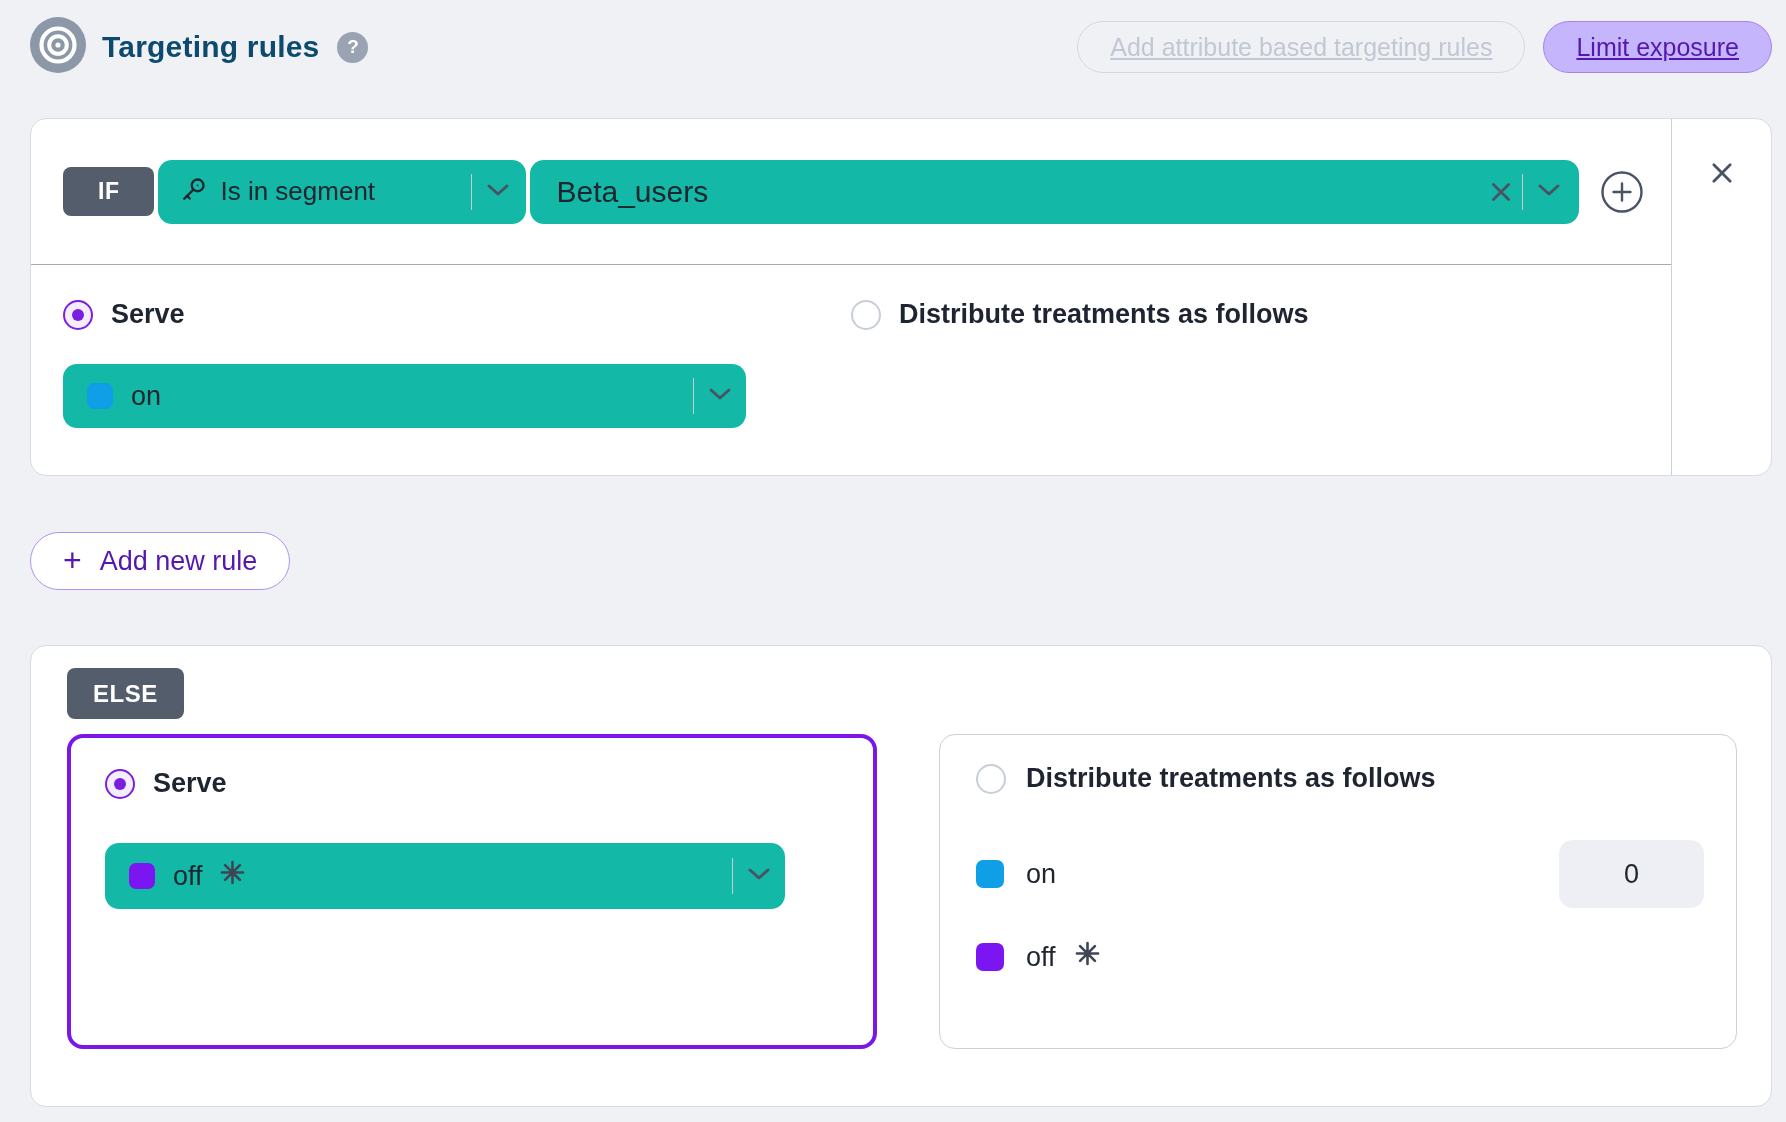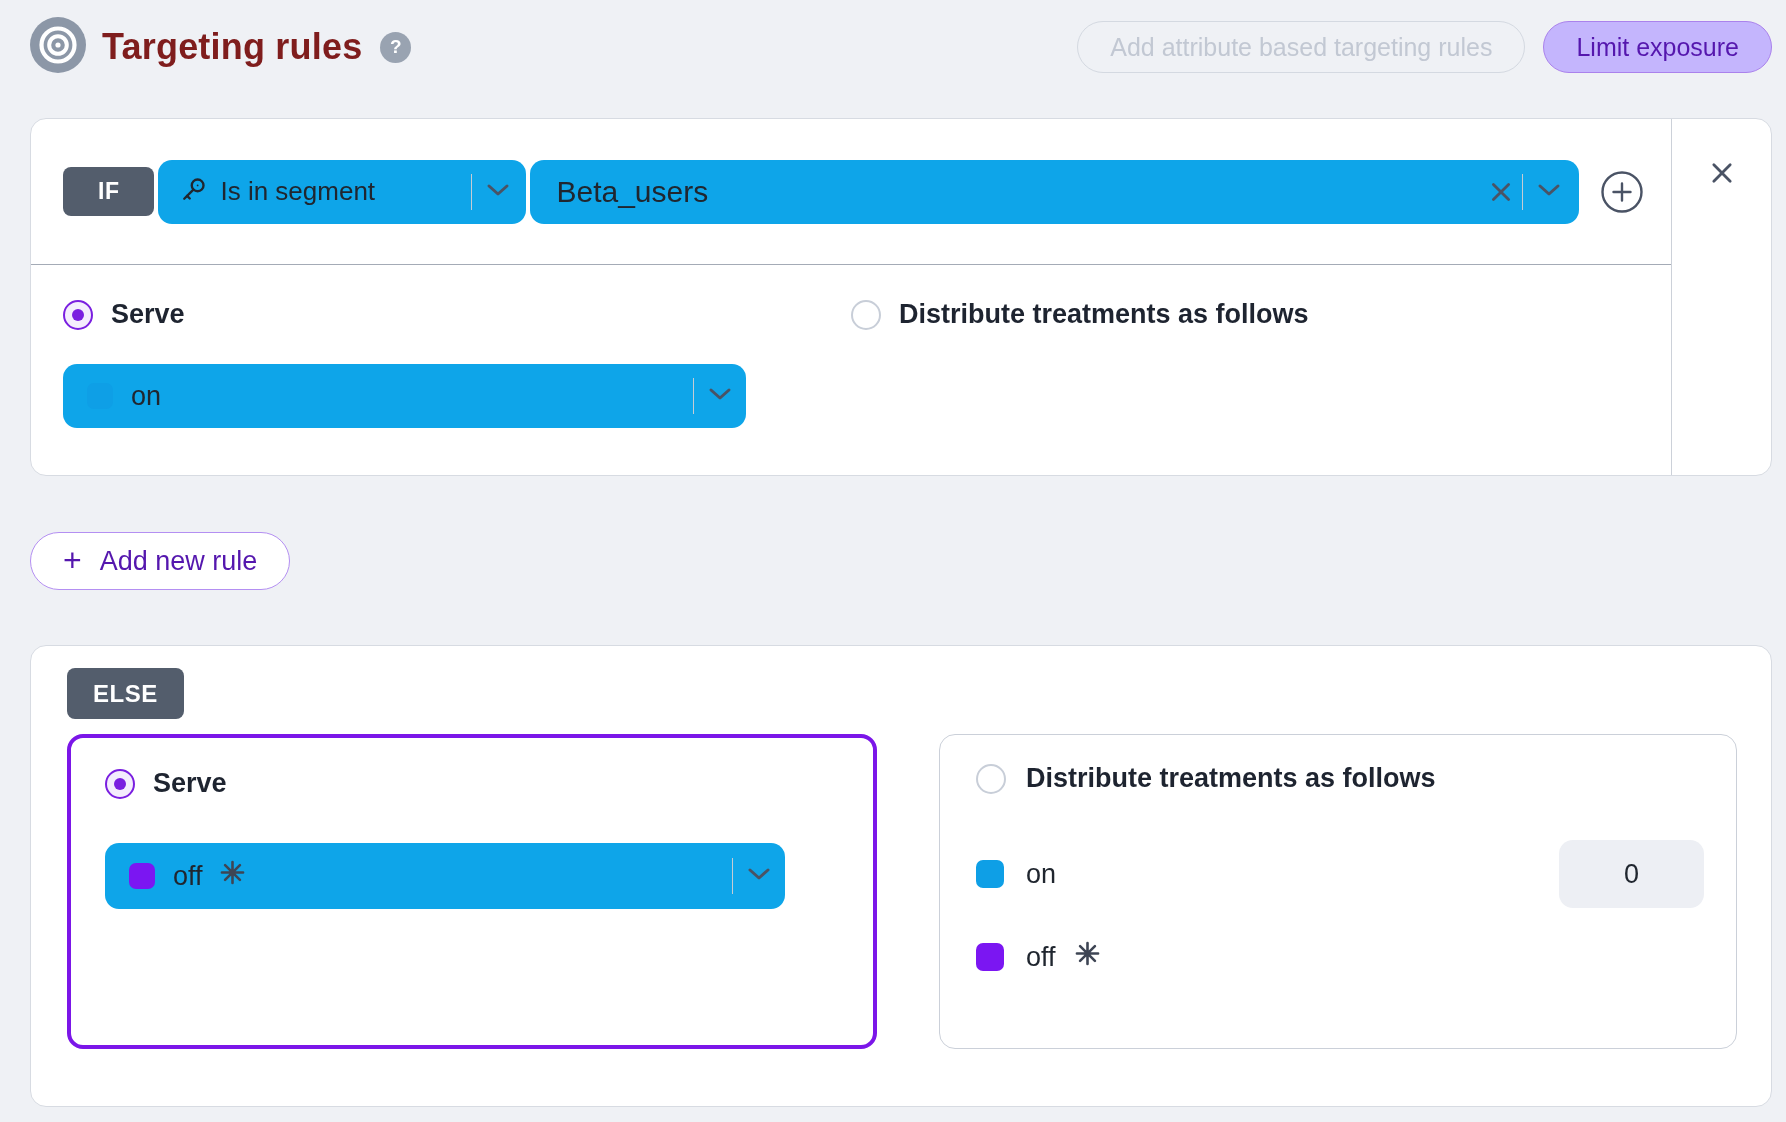--- a/index.html
+++ b/index.html
@@ -9,51 +9,52 @@
     background:#EFF1F5;
     font-family:"Liberation Sans", sans-serif;
     color:#20262F;
     overflow:hidden;
   }
   .page { margin:0 14px 0 30px; width:1742px; padding-top:18px; }
 
   
   .header { display:flex; justify-content:space-between; align-items:center; height:58px; }
   .header-left { display:flex; align-items:center; gap:16px; }
-  .page-title { font-size:36px; font-weight:700; color:#7f1d1d; letter-spacing:.2px; }
+  .page-title { font-size:30px; font-weight:700; color:#0c4a6e; letter-spacing:.2px; }
   .help-circle {
     width:31px; height:31px; border-radius:50%; background:#99A3B1;
     color:#fff; font-weight:700; font-size:19px;
     display:flex; align-items:center; justify-content:center; margin-left:2px;
   }
   .header-right { display:flex; align-items:center; gap:18px; }
   .pill-btn {
     height:52px; border-radius:27px; padding:0 32px;
     font-size:25px; display:inline-flex; align-items:center; justify-content:center;
     background:transparent; border:1.7px solid transparent; cursor:pointer;
     font-family:"Liberation Sans", sans-serif;
+    text-decoration:underline;
   }
   .btn-disabled { border-color:#D4D9E1; color:#C2C8D3; }
   .btn-purple { background:#c4b5fd; border-color:#AA82EC; color:#5517AE; }
 
   
   .card { background:#fff; border:1.5px solid #D7DBE2; border-radius:16px; }
   .card-if { margin-top:42px; display:flex; min-height:358px; }
   .card-if-main { flex:1; min-width:0; display:flex; flex-direction:column; }
   .card-if-side { width:100px; border-left:1.5px solid #CCD1D9; display:flex; justify-content:center; padding-top:40px; }
 
   .if-row { display:flex; align-items:center; gap:4px; height:145px; padding:0 26px 0 32px; }
   .badge {
     background:#535D6C; color:#fff; font-weight:700; font-size:23px;
     border-radius:8px; padding:13px 35px; letter-spacing:.5px; line-height:1;
   }
   .badge-else { padding:12px 26px; font-size:24px; }
 
   .select {
-    background:#0ea5e9; border-radius:14px; height:64px;
+    background:#14b8a6; border-radius:14px; height:64px;
     display:flex; align-items:center; cursor:pointer;
   }
   .matcher-select { width:368px; padding:0 16px 0 20px; }
   .matcher-label { flex:1; font-size:26px; margin-left:12px; white-space:nowrap; }
   .sel-divider { width:1px; height:36px; background:#C6CCD4; margin:0 14px 0 8px; }
   .segment-field { flex:1; padding:0 18px 0 26px; }
   .segment-value { flex:1; font-size:30px; }
   .icon-btn { display:flex; align-items:center; justify-content:center; background:none; border:none; padding:0; cursor:pointer; }
   .plus-btn { margin-left:16px; }
 

